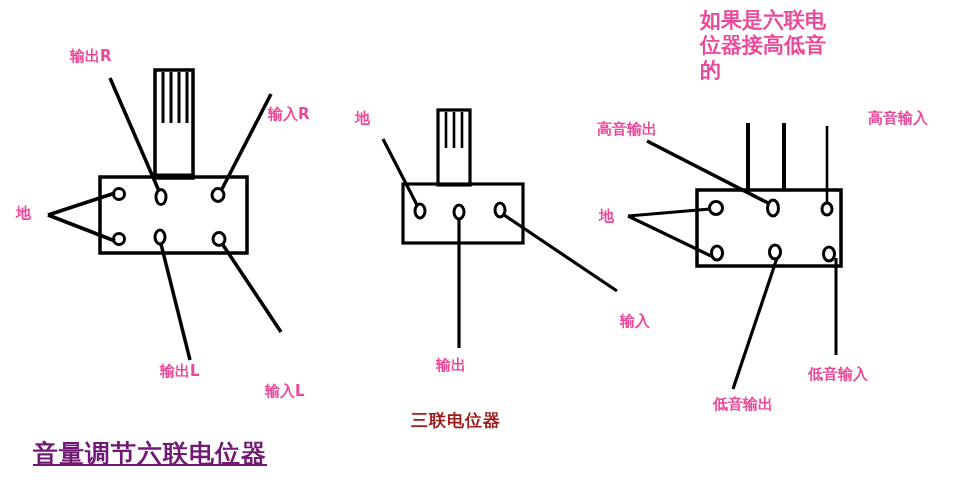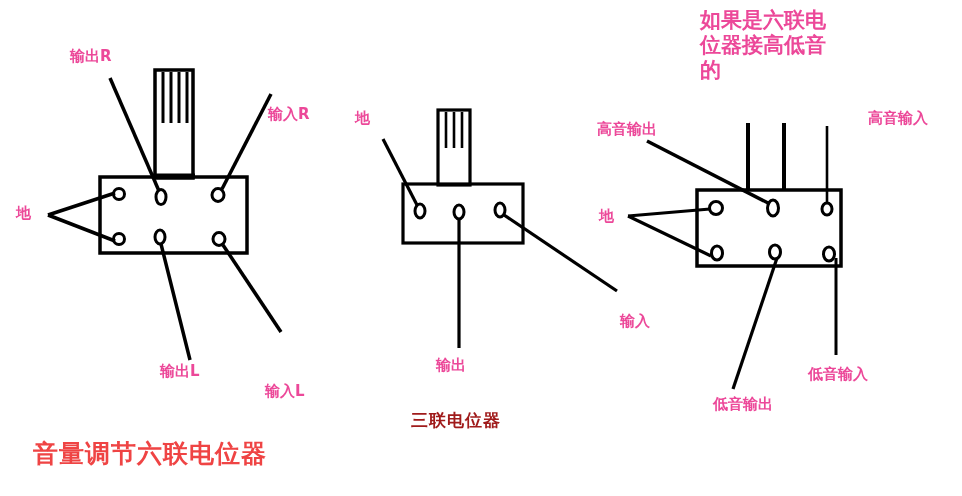--- a/index.html
+++ b/index.html
@@ -42,22 +42,23 @@
     line-height: 1.18;
   }
   .caption {
     position: absolute;
     font-family: "DejaVu Sans", sans-serif;
     font-weight: 700;
     white-space: nowrap;
   }
   .cap-big {
     font-size: 25px;
-    color: #ef4444;
+    color: #701a75;
     letter-spacing: 1px;
+    text-decoration: underline;
   }
   .cap-mid {
     font-size: 17px;
     color: #a01b1b;
     letter-spacing: 1px;
   }
 </style>
 </head>
 <body>
 

